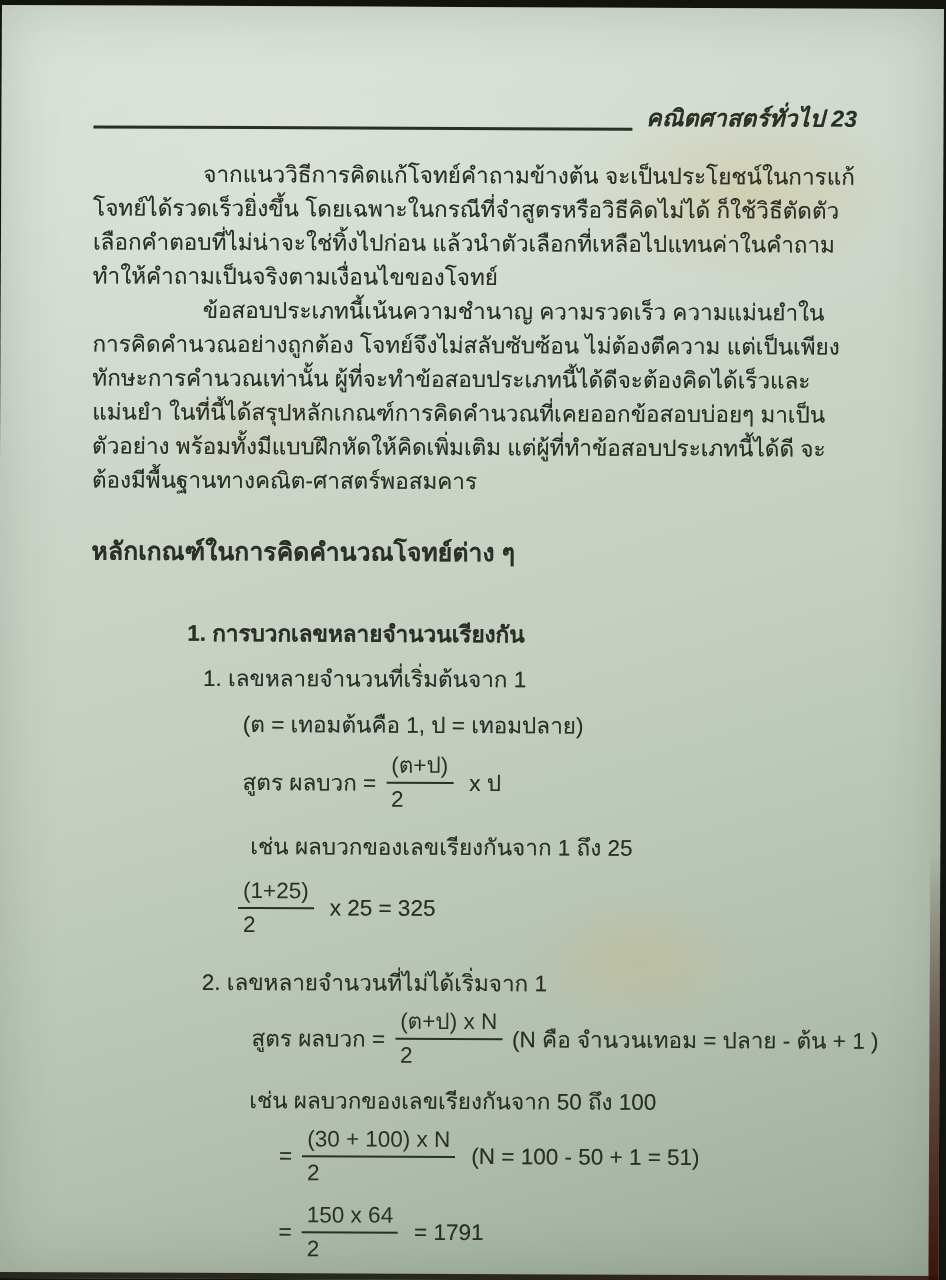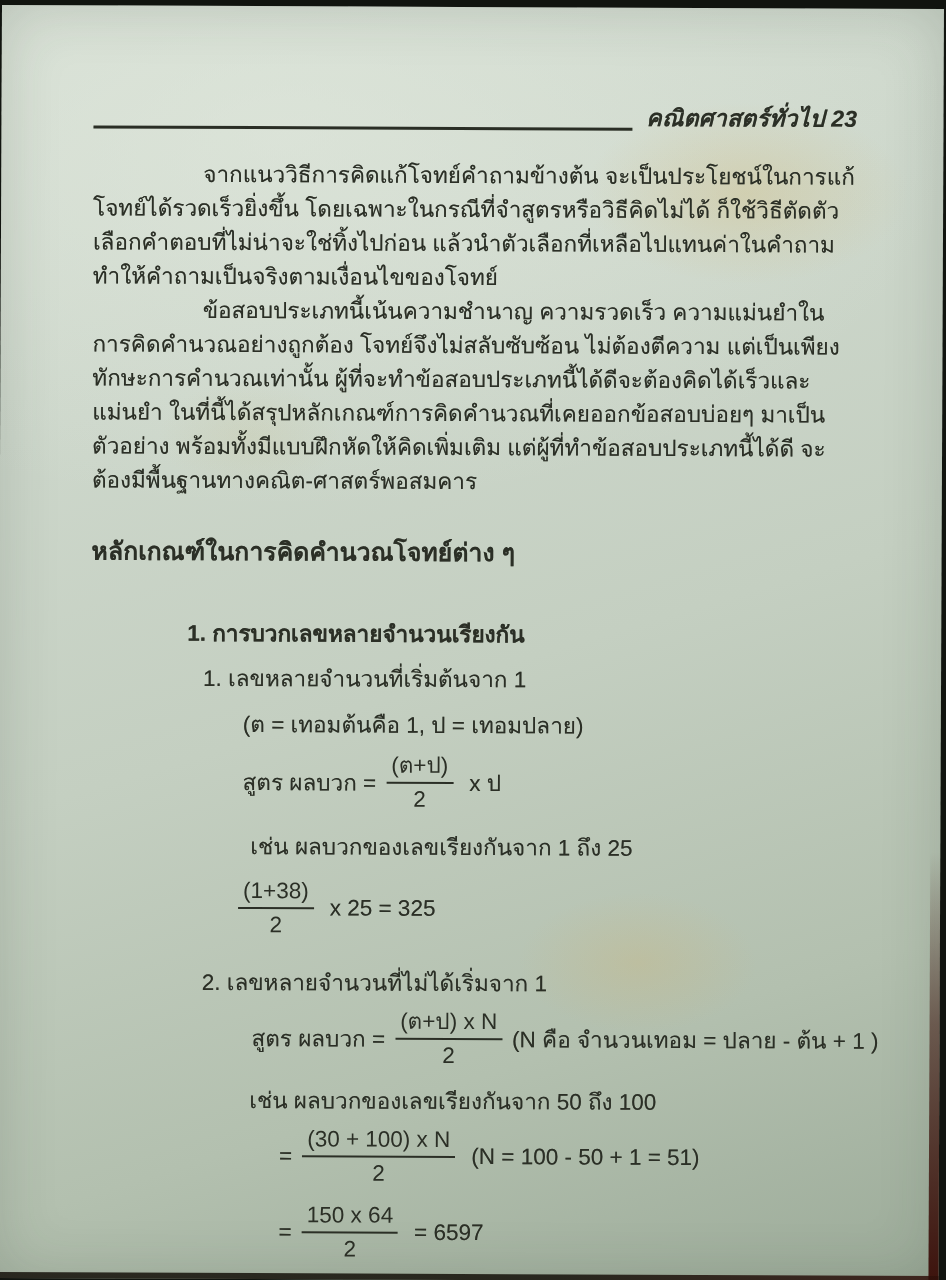--- a/index.html
+++ b/index.html
@@ -99,21 +99,21 @@
   .frow {
     display: flex;
     align-items: center;
     margin-left: 152px;
     font-size: 22.5px;
     white-space: nowrap;
   }
   .frow > * { flex: 0 0 auto; }
   .gap-s { width: 10px; }
   .gap-m { width: 16px; }
-  .frac { display: inline-block; text-align: center; }
+  .frac { display: inline-block; text-align: left; }
   .frac .num { display: block; padding: 0 5px 3px; line-height: 26px; }
   .frac .den { display: block; border-top: 2.5px solid #2b2f26; padding: 3px 5px 0; line-height: 26px; }
   .mt8  { margin-top: 8px; }
   .mt10 { margin-top: 10px; }
   .mt14 { margin-top: 14px; }
   .mt16 { margin-top: 16px; }
   .mt26 { margin-top: 26px; }
   .ml160 { margin-left: 160px; }
   .ml190 { margin-left: 190px; }
   .label { font-size: 22.5px; }
@@ -149,21 +149,21 @@
           <span class="den">2</span>
         </span>
         <span class="gap-m"></span>
         <span class="txt">x ป</span>
       </div>
 
       <div class="label note mt16 ml160 txt">เช่น ผลบวกของเลขเรียงกันจาก 1 ถึง 25</div>
 
       <div class="frow mt14" style="margin-left:148px">
         <span class="frac">
-          <span class="num">(1+38)</span>
+          <span class="num">(1+25)</span>
           <span class="den">2</span>
         </span>
         <span class="gap-m"></span>
         <span class="txt">x 25 = 325</span>
       </div>
 
       <div class="item-title mt26 txt">2.  เลขหลายจำนวนที่ไม่ได้เริ่มจาก 1</div>
 
       <div class="frow mt8" style="margin-left:162px">
         <span class="txt">สูตร  ผลบวก =</span>
@@ -190,20 +190,20 @@
       </div>
 
       <div class="frow mt16 ml190">
         <span class="txt">=</span>
         <span class="gap-s"></span>
         <span class="frac">
           <span class="num">150 x 64</span>
           <span class="den">2</span>
         </span>
         <span class="gap-m"></span>
-        <span class="txt">=  6597</span>
+        <span class="txt">=  1791</span>
       </div>
 
     </div>
     <div class="edge-right-dark"></div>
     <div class="edge-bottom-dark"></div>
   </div>
 </div>
 
 </body></html>

